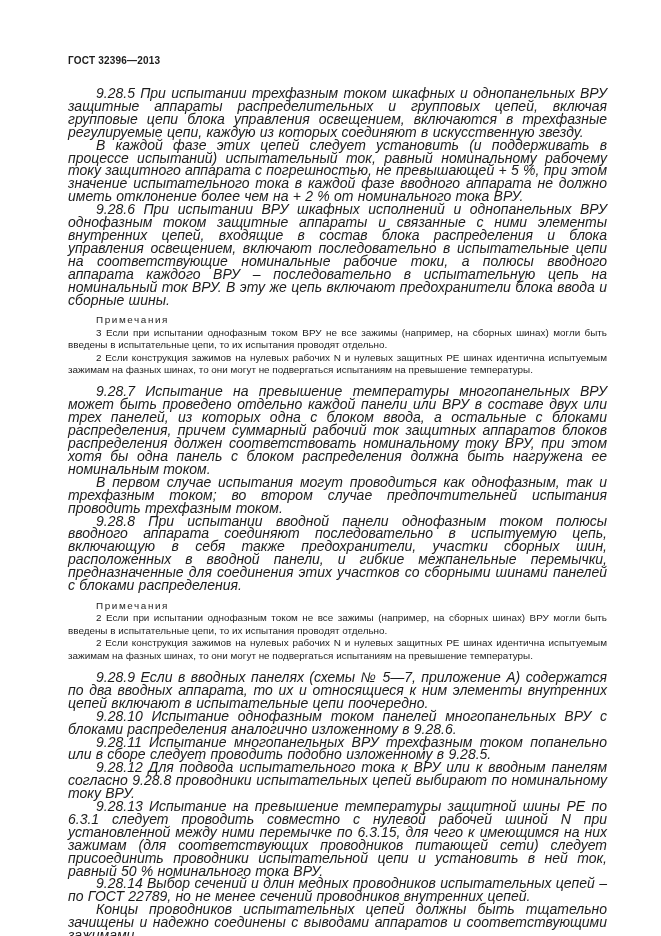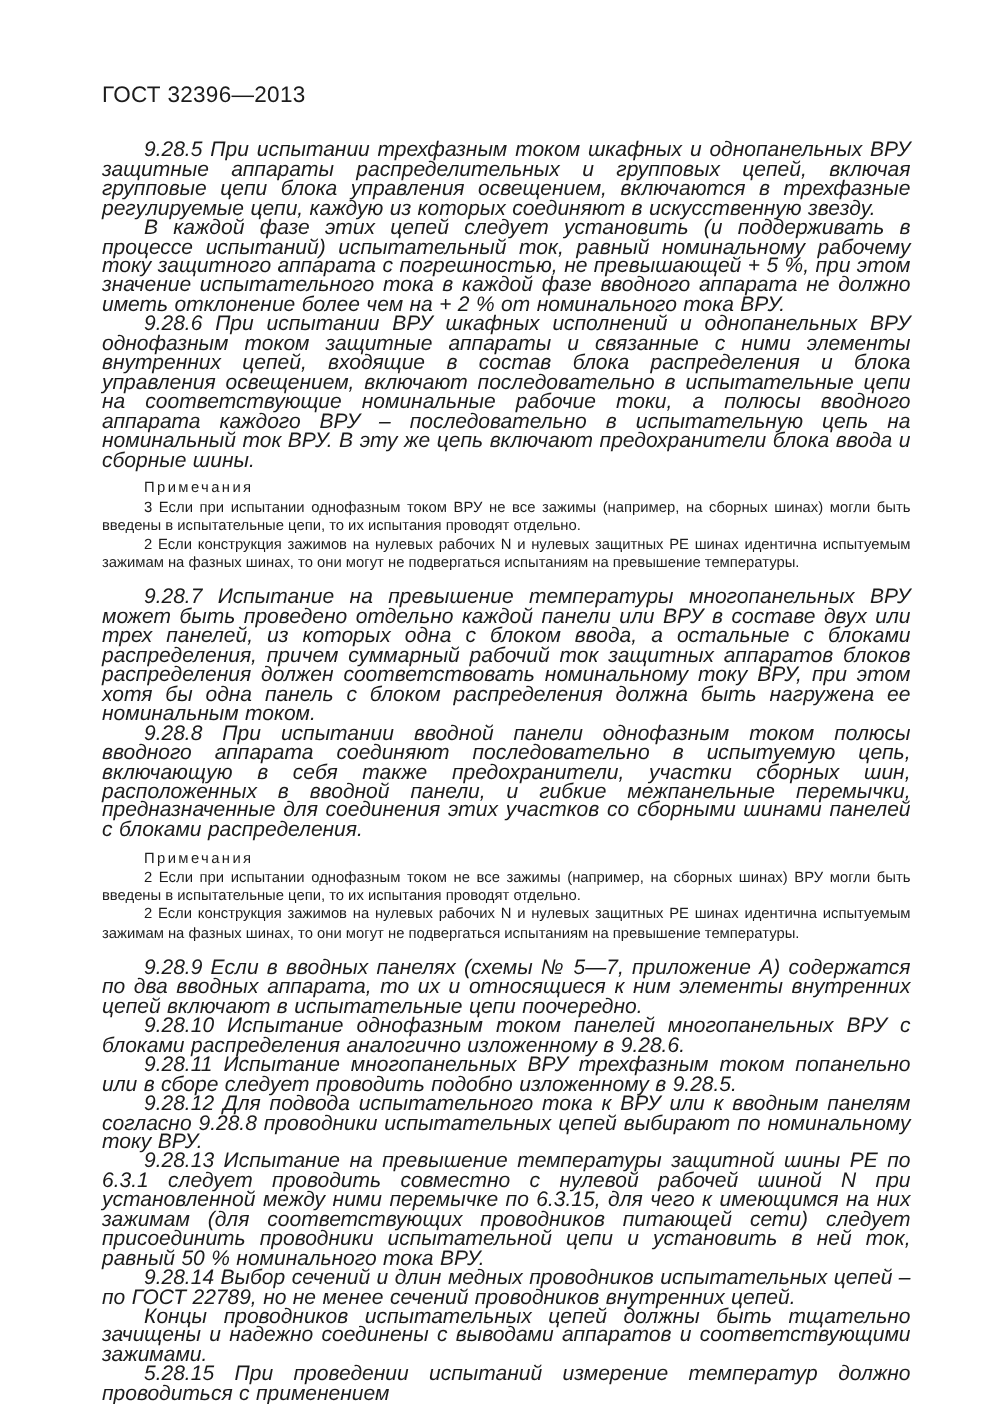--- a/index.html
+++ b/index.html
@@ -12,22 +12,22 @@
     font-family: "Liberation Sans", sans-serif;
     position: relative;
     overflow: hidden;
     box-sizing: border-box;
   }
   .content {
     padding: 55px 54px 0 68px;
     box-sizing: border-box;
   }
   .doc-header {
-    font-weight: normal;
-    font-size: 15px;
+    font-weight: bold;
+    font-size: 10px;
     letter-spacing: 0.2px;
     margin: 0 0 21px 0;
   }
   p.para {
     margin: 0;
     font-size: 14px;
     line-height: 12.9px;
     text-align: justify;
     text-indent: 28px;
     word-spacing: 0.4px;
@@ -64,20 +64,21 @@
     <div id="paragraphs">
         <p class="para">9.28.5 При испытании трехфазным током шкафных и однопанельных ВРУ защитные аппараты распределительных и групповых цепей, включая групповые цепи блока управления освещением, включаются в трехфазные регулируемые цепи, каждую из которых соединяют в искусственную звезду.</p>
         <p class="para">В каждой фазе этих цепей следует установить (и поддерживать в процессе испытаний) испытательный ток, равный номинальному рабочему току защитного аппарата с погрешностью, не превышающей + 5 %, при этом значение испытательного тока в каждой фазе вводного аппарата не должно иметь отклонение более чем на + 2 % от номинального тока ВРУ.</p>
         <p class="para">9.28.6 При испытании ВРУ шкафных исполнений и однопанельных ВРУ однофазным током защитные аппараты и связанные с ними элементы внутренних цепей, входящие в состав блока распределения и блока управления освещением, включают последовательно в испытательные цепи на соответствующие номинальные рабочие токи, а полюсы вводного аппарата каждого ВРУ – последовательно в испытательную цепь на номинальный ток ВРУ. В эту же цепь включают предохранители блока ввода и сборные шины.</p>
         <div class="notes">
           <p class="notes-title">Примечания</p>
           <p class="note-item">3 Если при испытании однофазным током ВРУ не все зажимы (например, на сборных шинах) могли быть введены в испытательные цепи, то их испытания проводят отдельно.</p>
           <p class="note-item">2 Если конструкция зажимов на нулевых рабочих N и нулевых защитных PE шинах идентична испытуемым зажимам на фазных шинах, то они могут не подвергаться испытаниям на превышение температуры.</p>
         </div>
         <p class="para">9.28.7 Испытание на превышение температуры многопанельных ВРУ может быть проведено отдельно каждой панели или ВРУ в составе двух или трех панелей, из которых одна с блоком ввода, а остальные с блоками распределения, причем суммарный рабочий ток защитных аппаратов блоков распределения должен соответствовать номинальному току ВРУ, при этом хотя бы одна панель с блоком распределения должна быть нагружена ее номинальным током.</p>
+        <p class="para">В первом случае испытания могут проводиться как однофазным, так и трехфазным током; во втором случае предпочтительней испытания проводить трехфазным током.</p>
         <p class="para">9.28.8 При испытании вводной панели однофазным током полюсы вводного аппарата соединяют последовательно в испытуемую цепь, включающую в себя также предохранители, участки сборных шин, расположенных в вводной панели, и гибкие межпанельные перемычки, предназначенные для соединения этих участков со сборными шинами панелей с блоками распределения.</p>
         <div class="notes">
           <p class="notes-title">Примечания</p>
           <p class="note-item">2 Если при испытании однофазным током не все зажимы (например, на сборных шинах) ВРУ могли быть введены в испытательные цепи, то их испытания проводят отдельно.</p>
           <p class="note-item">2 Если конструкция зажимов на нулевых рабочих N и нулевых защитных PE шинах идентична испытуемым зажимам на фазных шинах, то они могут не подвергаться испытаниям на превышение температуры.</p>
         </div>
         <p class="para">9.28.9 Если в вводных панелях (схемы № 5—7, приложение А) содержатся по два вводных аппарата, то их и относящиеся к ним элементы внутренних цепей включают в испытательные цепи поочередно.</p>
         <p class="para">9.28.10 Испытание однофазным током панелей многопанельных ВРУ с блоками распределения аналогично изложенному в 9.28.6.</p>
         <p class="para">9.28.11 Испытание многопанельных ВРУ трехфазным током попанельно или в сборе следует проводить подобно изложенному в 9.28.5.</p>
         <p class="para">9.28.12 Для подвода испытательного тока к ВРУ или к вводным панелям согласно 9.28.8 проводники испытательных цепей выбирают по номинальному току ВРУ.</p>

